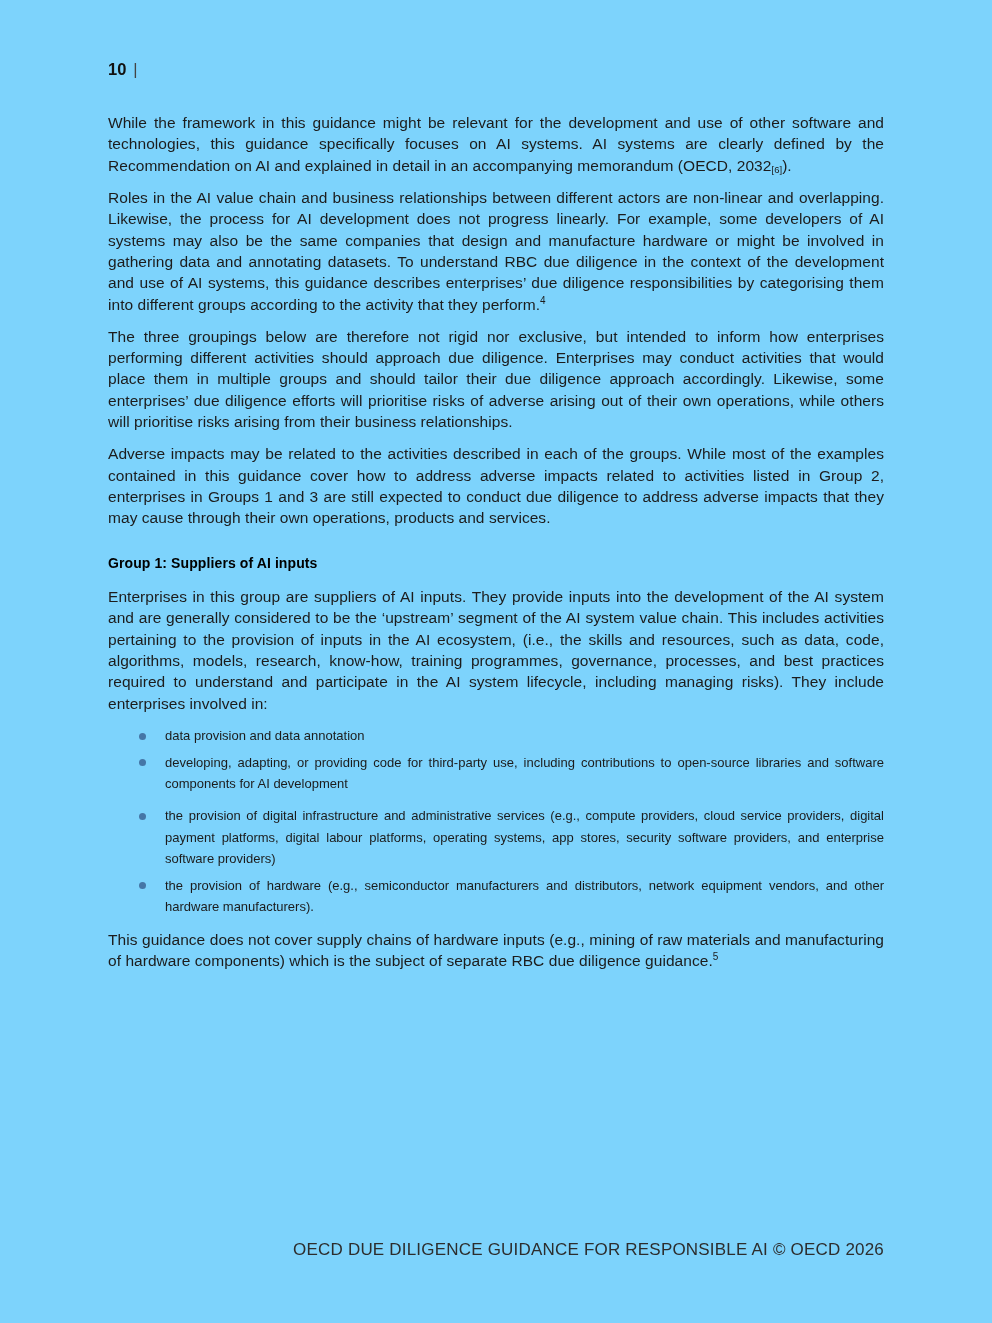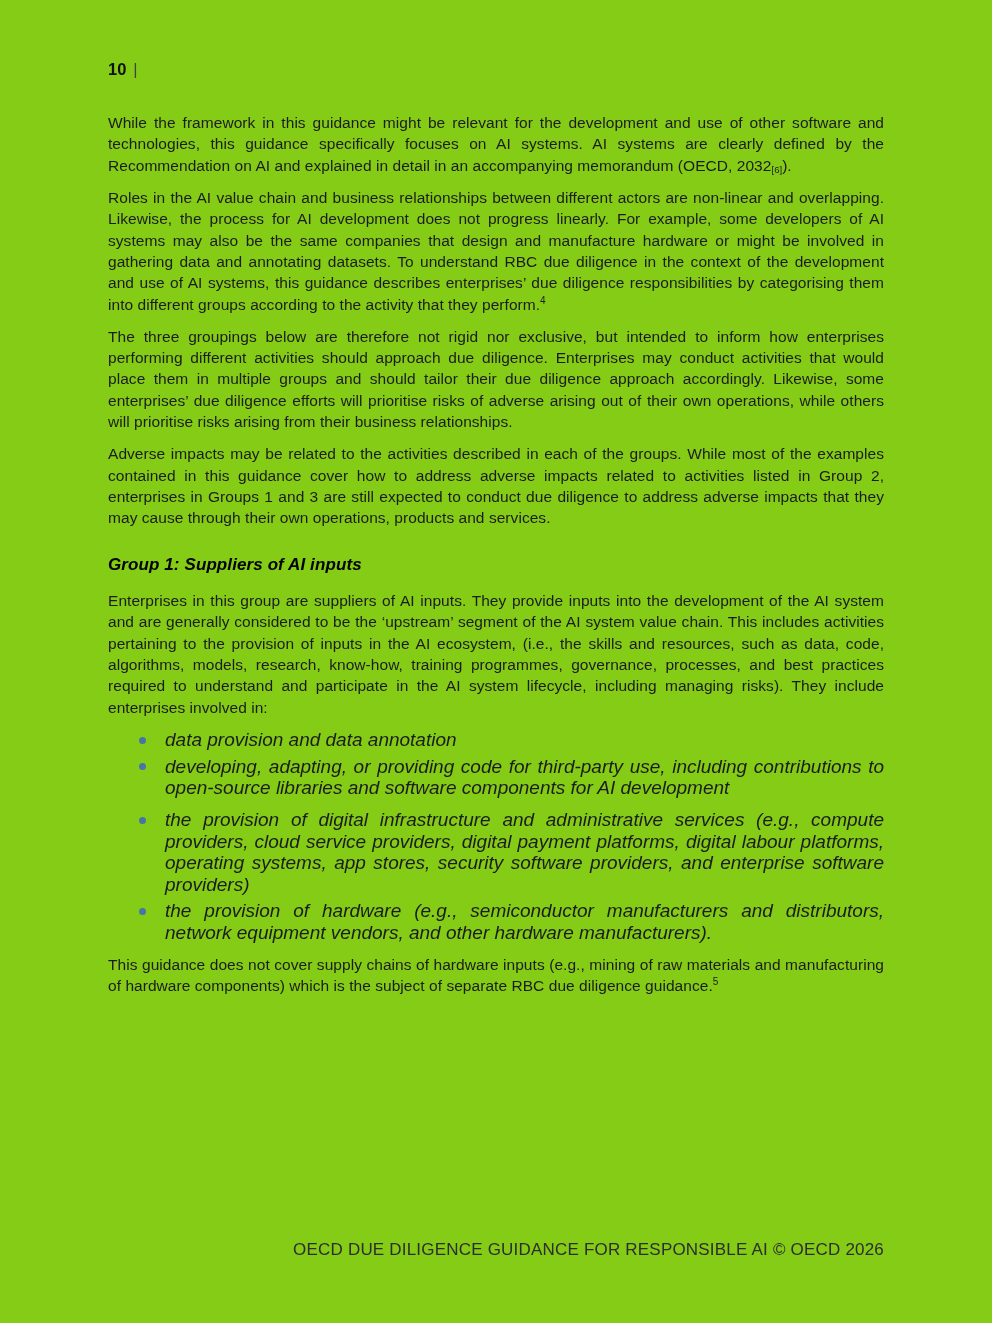--- a/index.html
+++ b/index.html
@@ -4,21 +4,21 @@
 <style>
   html, body {
     margin: 0;
     padding: 0;
     background: #ffffff;
   }
   .page {
     position: relative;
     width: 992px;
     height: 1323px;
-    background: #84cc16;
+    background: #7dd3fc;
     box-sizing: border-box;
     padding: 59px 108px 0 108px;
     font-family: "Liberation Sans", sans-serif;
     color: var(--color-text, #1c1c1c);
     overflow: hidden;
   }
   .page-header {
     font-size: 16.5px;
     line-height: 21px;
     margin-bottom: 32px;
@@ -37,40 +37,38 @@
     font-size: 10px;
     line-height: 0;
     vertical-align: 6px;
   }
   .sub {
     font-size: 9.5px;
     line-height: 0;
     vertical-align: -2px;
   }
   h2.section-heading {
-    font-size: 17px;
-    font-style: italic;
+    font-size: 14px;
     font-weight: bold;
     color: var(--color-heading, #000000);
     margin: 26px 0 15px 0;
     letter-spacing: 0.1px;
   }
   ul.bullets {
     margin: 11px 0;
     padding: 0;
   }
   ul.bullets li {
     position: relative;
     list-style: none;
     padding-left: 57px;
     margin: 5px 0;
-    font-size: 19px;
+    font-size: 13px;
     line-height: 21.4px;
     text-align: justify;
-    font-style: italic;
   }
   ul.bullets li::before {
     content: "";
     position: absolute;
     left: 31px;
     top: 7.5px;
     width: 7px;
     height: 7px;
     border-radius: 50%;
     background: var(--color-bullet, #4576a6);

